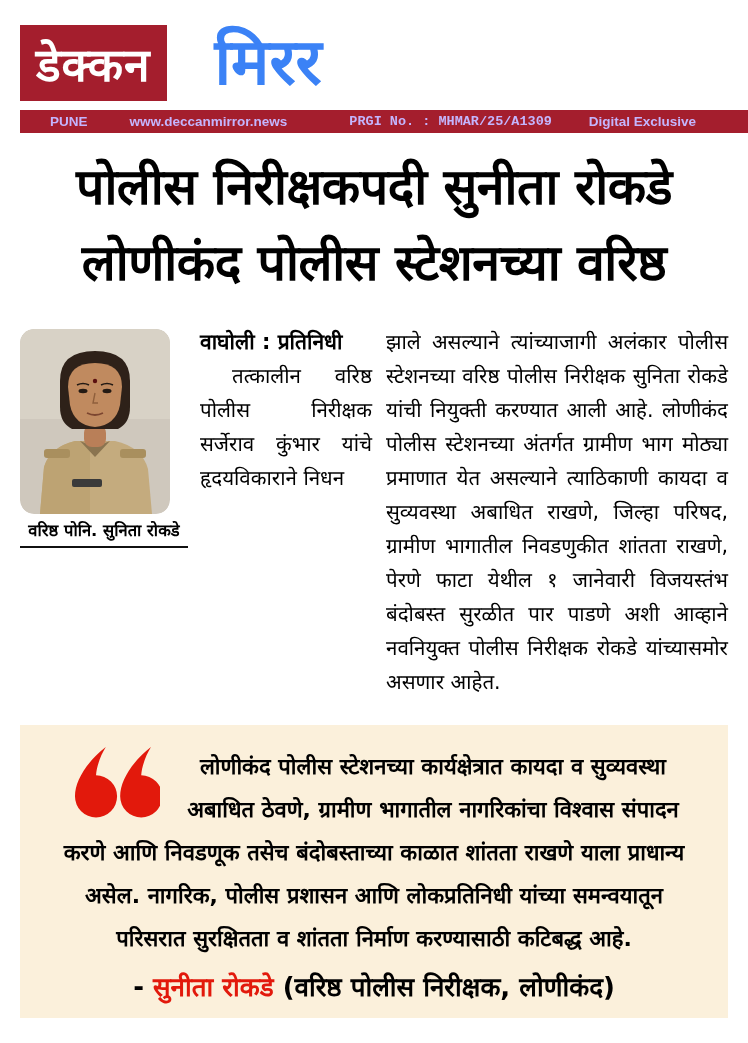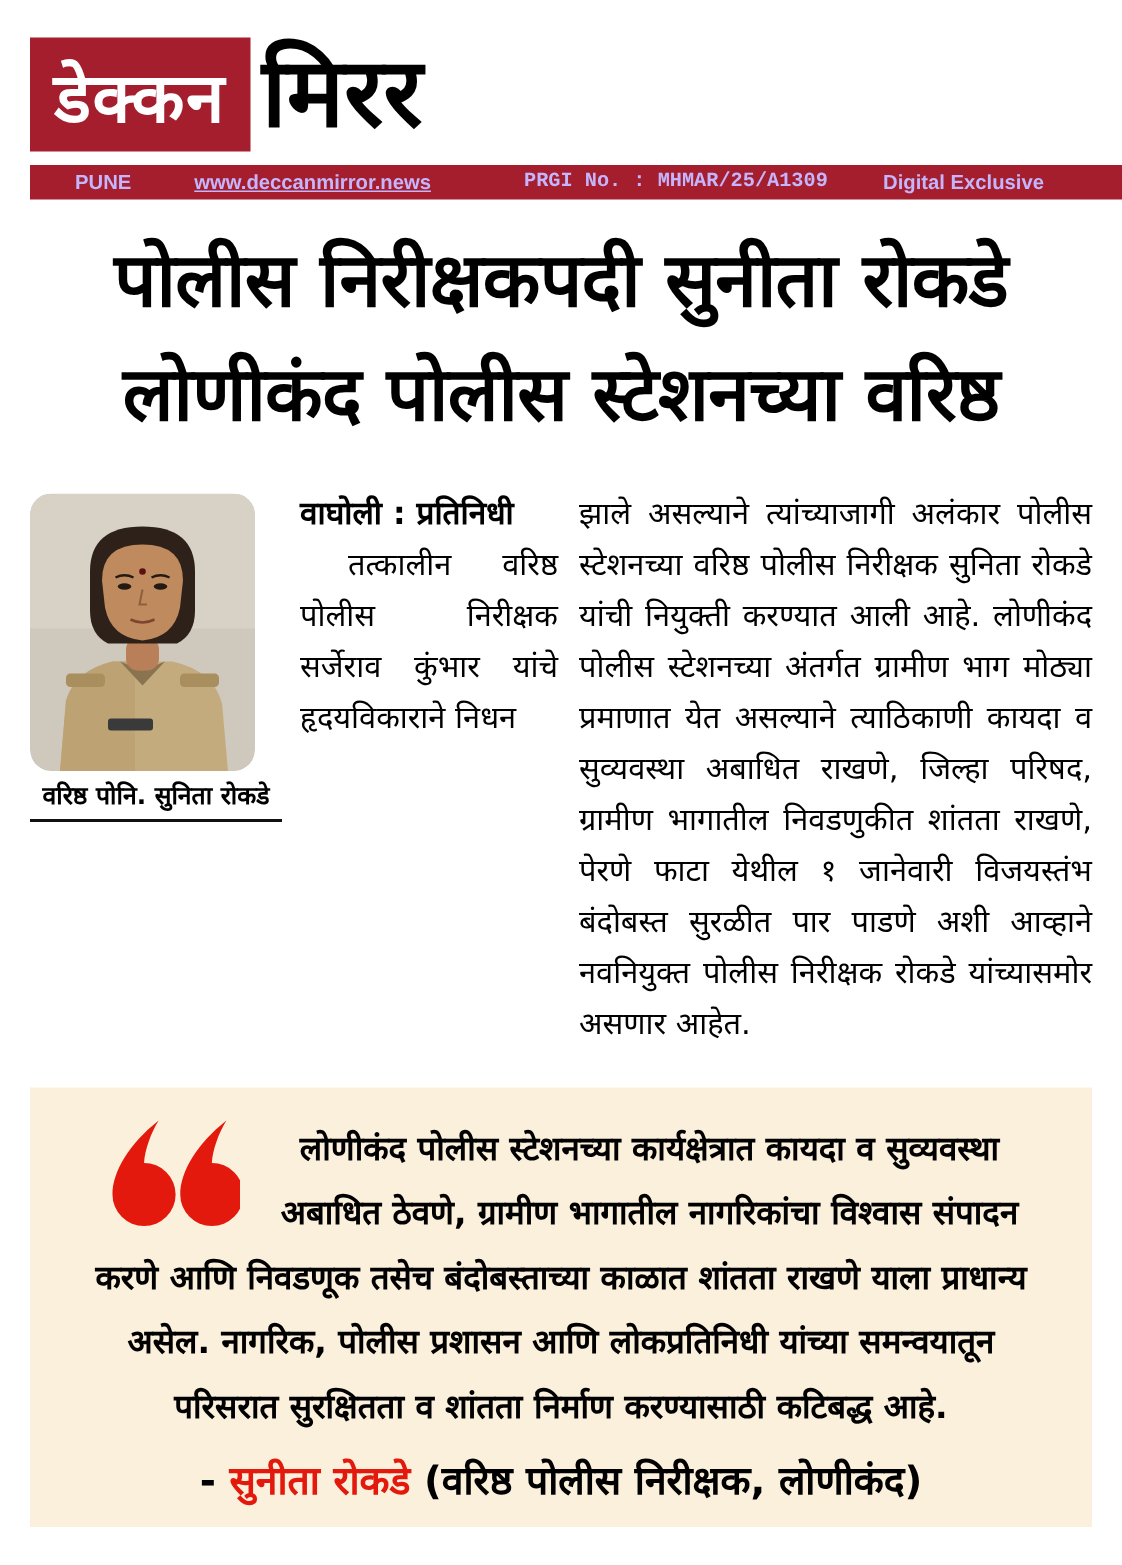--- a/index.html
+++ b/index.html
@@ -3,36 +3,36 @@
 <meta charset="utf-8">
 <style>
   * { margin:0; padding:0; box-sizing:border-box; }
   html,body { background:#ffffff; }
   .page {
     width:748px; height:1043px; margin:0 auto; background:#fff;
     font-family:"Liberation Serif", serif; color:#000; overflow:hidden; position:relative;
   }
   
   .masthead { padding:25px 0 0 20px; }
-  .logo-row { display:flex; align-items:stretch; height:76px; }
+  .logo-row { display:flex; align-items:stretch; height:76px;gap:28px; }
   .logo-box {
     background:#A41E2D; color:#fff; display:flex; align-items:center;
     padding:0 16px; font-size:46px; font-weight:bold; letter-spacing:1px;
   }
   .logo-rest {
-    color:#000000; font-size:64px; font-weight:bold; line-height:70px;
-    margin-left:8px; align-self:center;
+    color:#3b82f6; font-size:64px; font-weight:bold; line-height:70px;
+    margin-left:20px; align-self:center;
   }
   .top-bar {
     margin-top:9px; height:23px; background:#A41E2D; color:#c4b5fd;
     display:flex; align-items:center; font-family:"Liberation Sans", sans-serif;
     font-size:13.5px; font-weight:bold; white-space:nowrap;
   }
   .top-bar .tb-city   { margin-left:30px; }
-  .top-bar .tb-site   { margin-left:42px;text-decoration:underline; }
+  .top-bar .tb-site   { margin-left:42px; }
   .top-bar .tb-prgi   { margin-left:62px;font-family:Liberation Mono, monospace; }
   .top-bar .tb-tag    { margin-left:auto; margin-right:52px; }
   
   .headline {
     margin:16px 18px 0; text-align:center; font-weight:800; color:#000;
     font-size:50px; line-height:76px; letter-spacing:-0.5px;
     font-family:"DejaVu Sans", sans-serif;
   }
   
   .columns { display:flex; margin:24px 20px 0; gap:14px; }

